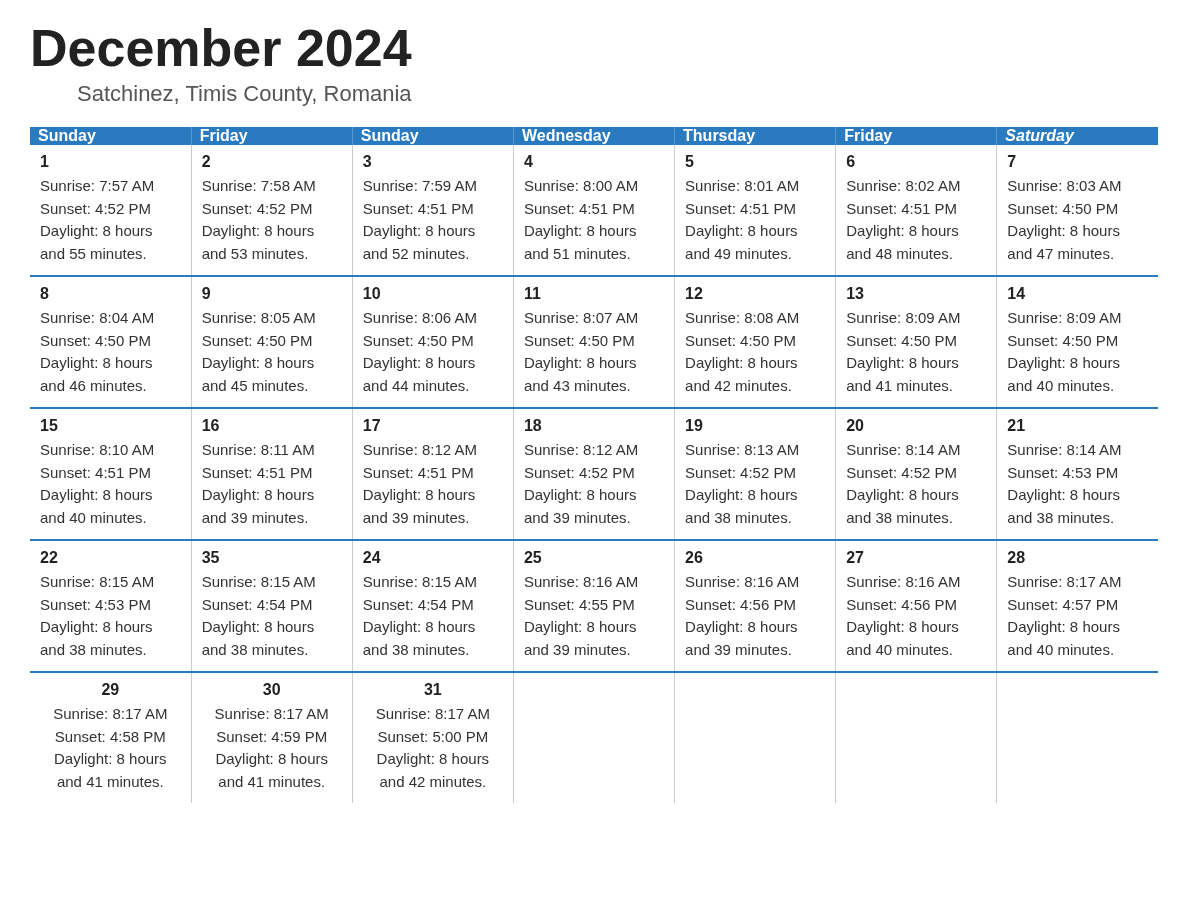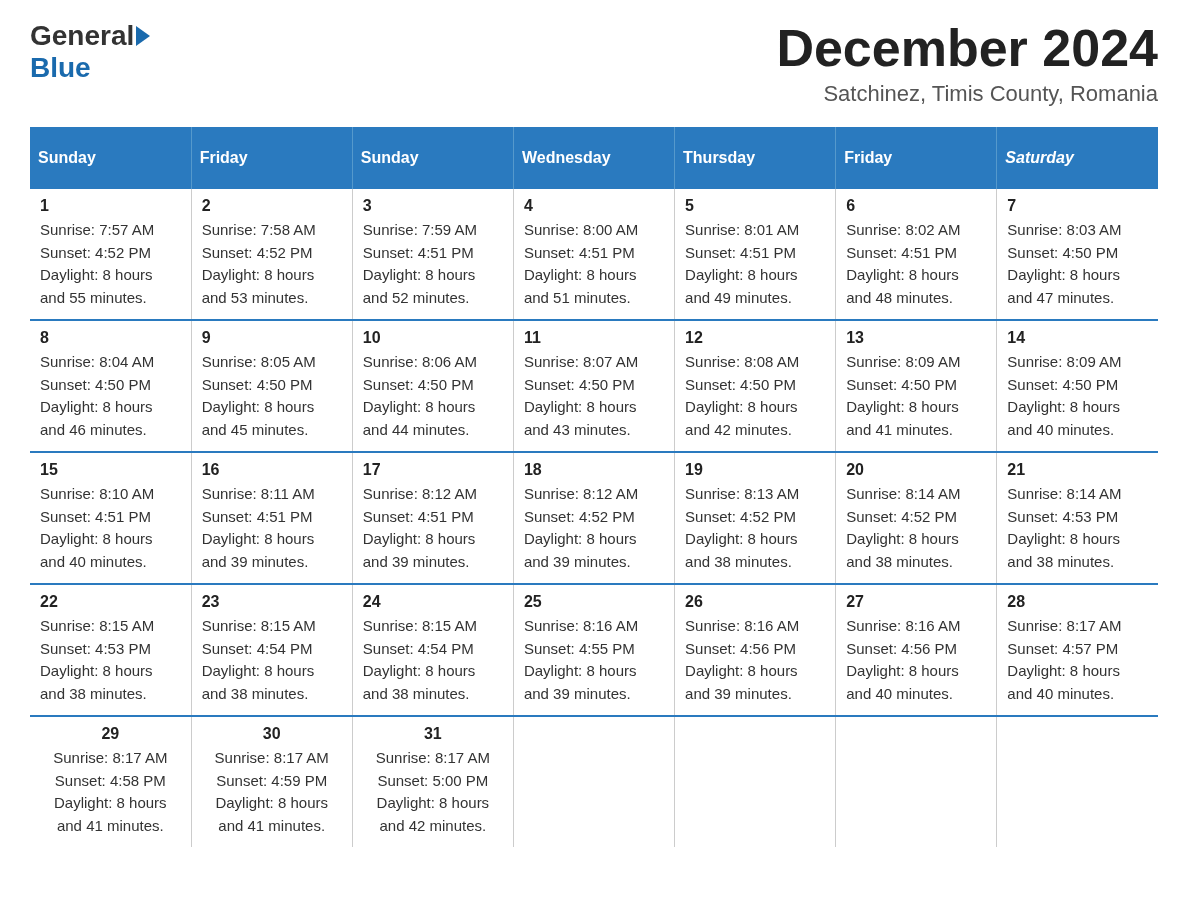--- a/index.html
+++ b/index.html
@@ -60,21 +60,21 @@
       color: #555;
       margin-top: 4px;
     }
     .calendar {
       width: 100%;
       border-collapse: collapse;
     }
     .calendar th {
       background-color: #2a7abf;
       color: #fff;
-      padding: 22px 8px;
+      padding: 0 8px;
       text-align: left;
       font-size: 16px;
       font-weight: bold;
       border-right: 1px solid #5599cc;
     }
     .calendar th:last-child {
       border-right: none;
       font-style: italic;
     }
     .calendar td {
@@ -107,29 +107,20 @@
       line-height: 1.5;
     }
     .empty-cell {
       background: #fff;
     }
   </style>
 </head>
 <body>
 
 <div class="header">
-  <div class="logo">
-    <div class="logo-text">
-      <span class="logo-general">General</span>
-      <span class="logo-arrow"></span>
-    </div>
-    <div>
-      <span class="logo-blue">Blue</span>
-    </div>
-  </div>
   <div class="title-section">
     <div class="month-year">December 2024</div>
     <div class="location">Satchinez, Timis County, Romania</div>
   </div>
 </div>
 
 <table class="calendar">
   <thead>
     <tr>
       <th>Sunday</th>
@@ -231,21 +222,21 @@
           <span class="day-number">21</span>
           <div class="day-detail">Sunrise: 8:14 AM<br>Sunset: 4:53 PM<br>Daylight: 8 hours<br>and 38 minutes.</div>
         </td>
       </tr>
       <tr>
         <td>
           <span class="day-number">22</span>
           <div class="day-detail">Sunrise: 8:15 AM<br>Sunset: 4:53 PM<br>Daylight: 8 hours<br>and 38 minutes.</div>
         </td>
         <td>
-          <span class="day-number">23</span>
+          <span class="day-number">35</span>
           <div class="day-detail">Sunrise: 8:15 AM<br>Sunset: 4:54 PM<br>Daylight: 8 hours<br>and 38 minutes.</div>
         </td>
         <td>
           <span class="day-number">24</span>
           <div class="day-detail">Sunrise: 8:15 AM<br>Sunset: 4:54 PM<br>Daylight: 8 hours<br>and 38 minutes.</div>
         </td>
         <td>
           <span class="day-number">25</span>
           <div class="day-detail">Sunrise: 8:16 AM<br>Sunset: 4:55 PM<br>Daylight: 8 hours<br>and 39 minutes.</div>
         </td>

